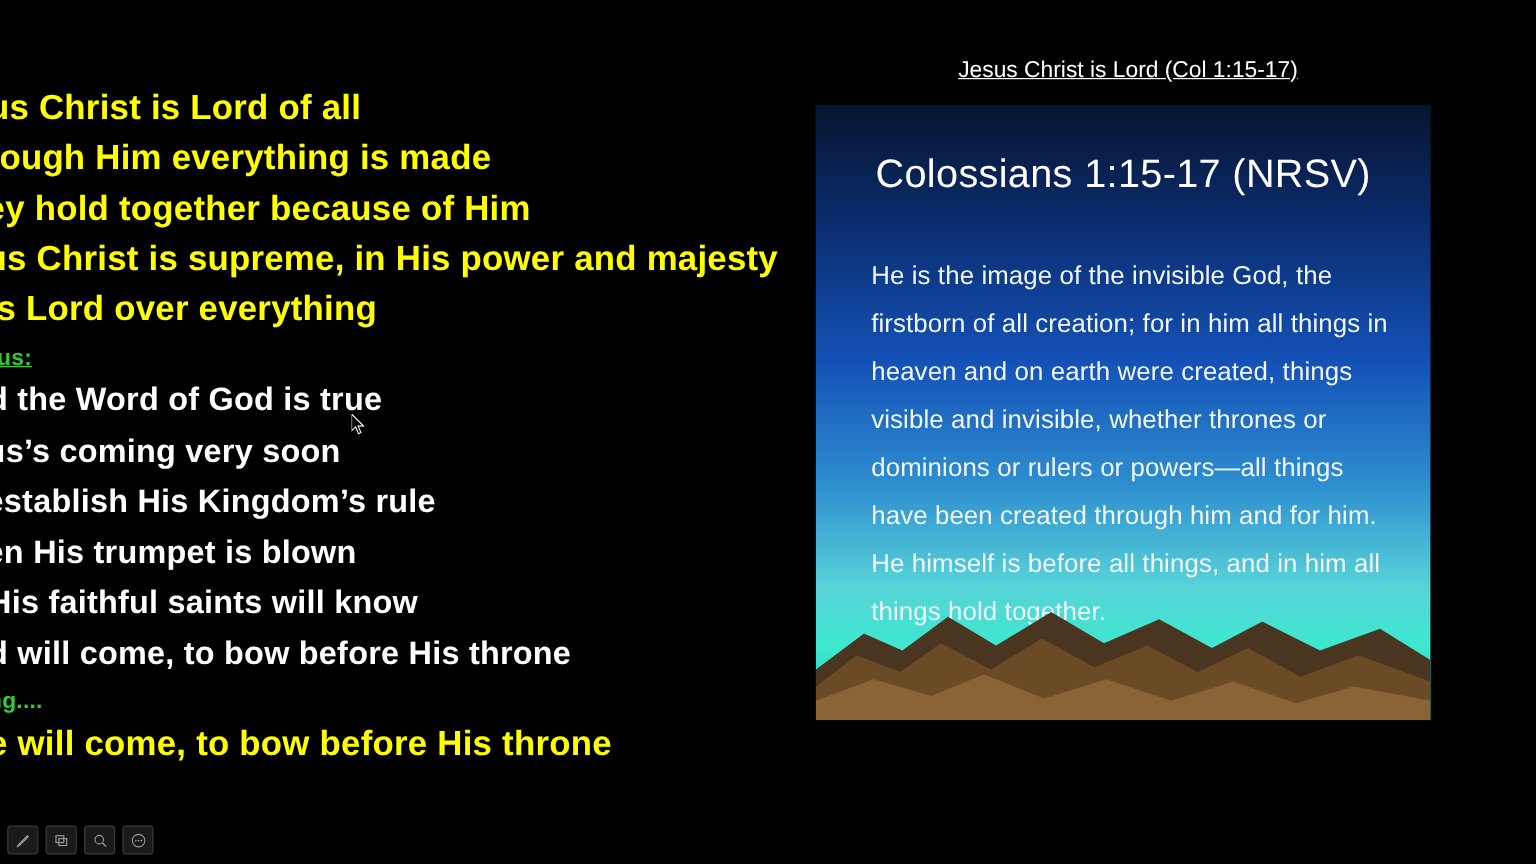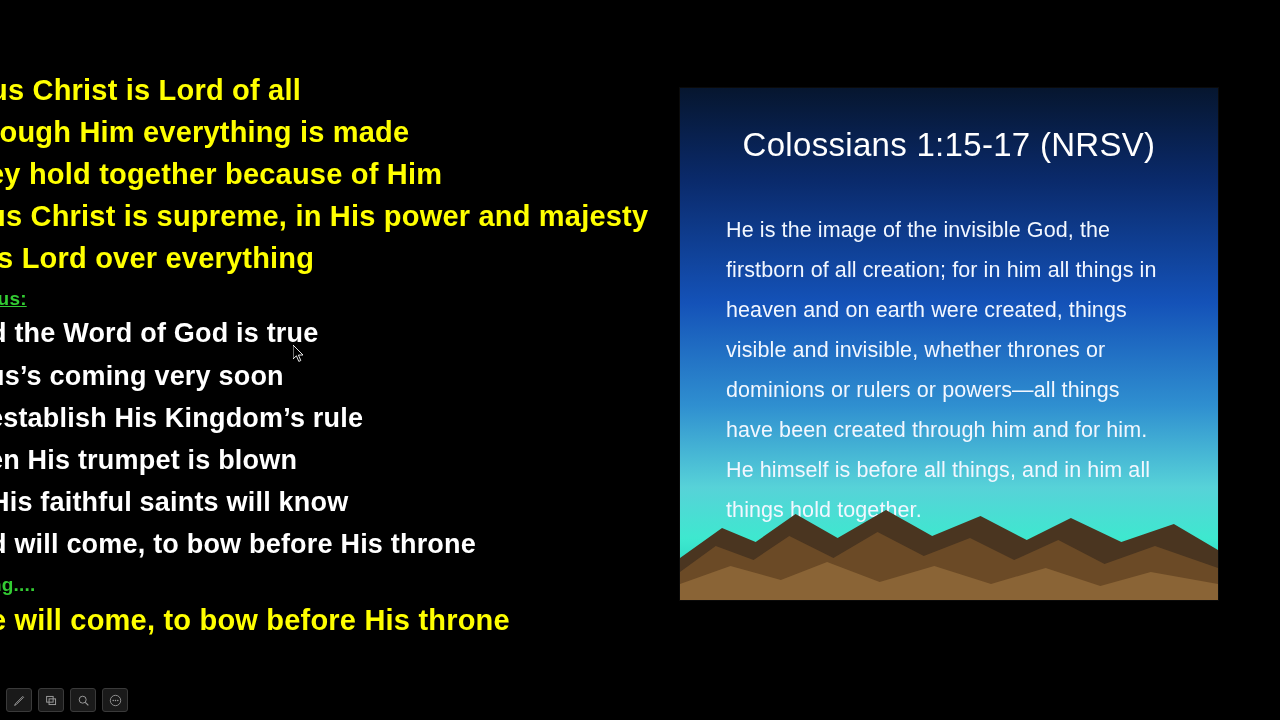--- a/index.html
+++ b/index.html
@@ -60,21 +60,20 @@
     background: linear-gradient(to bottom,
         #06162f 0%,
         #0a2a6b 18%,
         #1452b8 42%,
         #2f8fd0 62%,
         #57d2d8 78%,
         #3ee8cf 88%,
         #17c9b4 100%);
     overflow: hidden;
     box-shadow: 0 0 0 1px #0a0a0a;
-    padding-left: 26px;
   }
 
   .slide-heading {
     position: absolute;
     top: 38px;
     left: 0;
     width: 100%;
     text-align: center;
     color: #ffffff;
     font-size: 33px;
@@ -158,20 +157,21 @@
     <div class="lyric-line l-white" style="left:-12px; top:343px; font-size:27px;">establish His Kingdom’s rule</div>
     <div class="lyric-line l-white" style="left:-12px; top:385px; font-size:27px;">en His trumpet is blown</div>
     <div class="lyric-line l-white" style="left:-10px; top:427px; font-size:27px;">His faithful saints will know</div>
     <div class="lyric-line l-white" style="left:-10px; top:469px; font-size:27px;">d will come, to bow before His throne</div>
 
     <div class="lyric-line l-green-plain" style="left:-10px; top:514px; font-size:19px;">ng....</div>
 
     <div class="lyric-line l-yellow" style="left:-10px; top:544px; font-size:29px;">e will come, to bow before His throne</div>
   </div>
 
+  <div class="slide-title">Jesus Christ is Lord (Col 1:15-17)</div>
 
   <div class="slide">
     <div class="slide-heading">Colossians 1:15-17 (NRSV)</div>
     <div class="slide-body">He is the image of the invisible God, the firstborn of all creation; for in him all things in heaven and on earth were created, things visible and invisible, whether thrones or dominions or rulers or powers—all things have been created through him and for him. He himself is before all things, and in him all things hold together.</div>
 
     <svg class="mountains" viewBox="0 0 512 120" preserveAspectRatio="none">
 
       <rect x="0" y="92" width="512" height="28" fill="#19e0c0"></rect>
 
       <path d="M0,78 L40,48 L72,62 L110,34 L150,58 L196,30 L240,56 L286,36 L330,60 L372,38 L420,62 L470,44 L512,70 L512,120 L0,120 Z" fill="#4a3520"></path>

